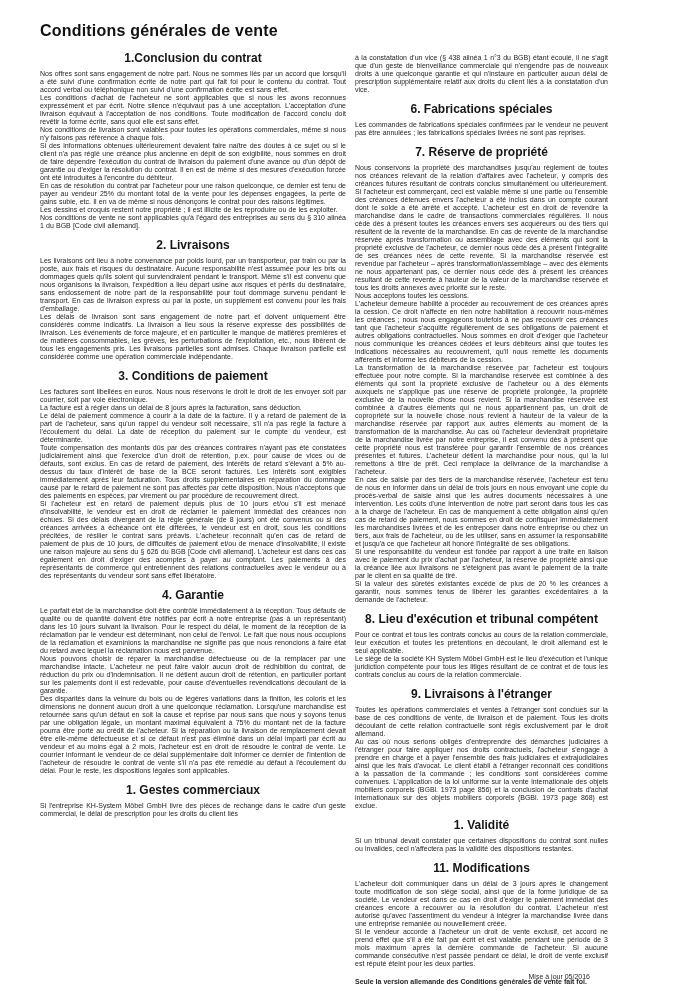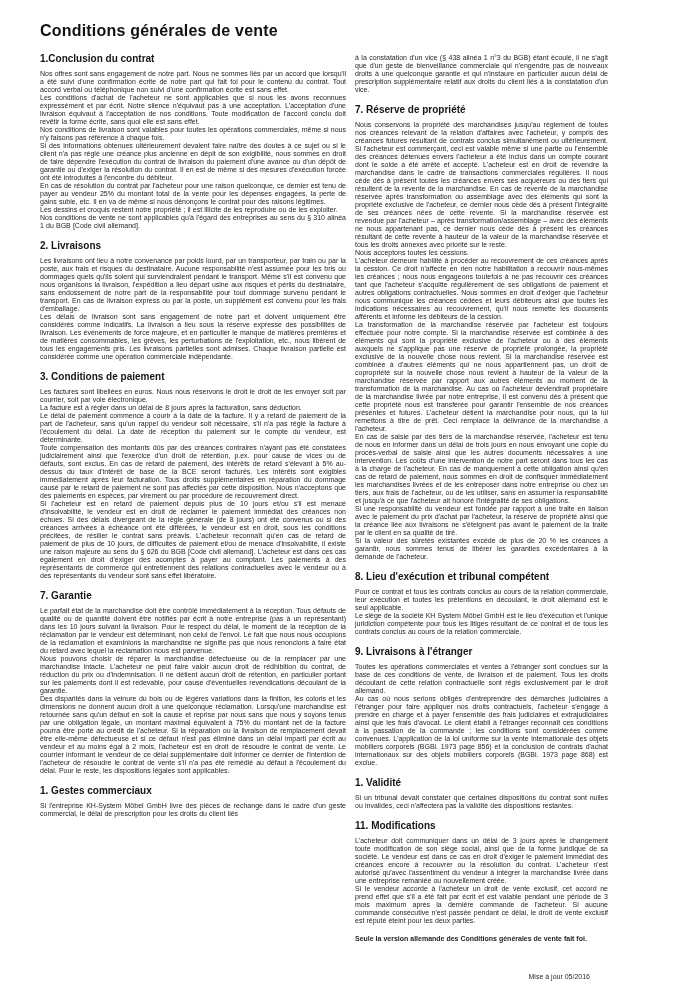--- a/index.html
+++ b/index.html
@@ -20,25 +20,26 @@
     margin: 0 0 14px 0;
     letter-spacing: 0.2px;
     color: #111;
   }
   .cols { display: flex; gap: 9px; align-items: flex-start; }
   .col { min-width: 0; }
   .col.left  { flex: 0 0 306px; }
   .col.right { flex: 1; }
   .section { margin: 0; }
   .sec-heading {
-    font-size: 10px;
+    font-size: 12px;
     line-height: 9px;
     font-weight: bold;
     margin: 11px 0 7px 0;
     color: #161616;
+    text-align: center;
   }
   .col .section:first-child .sec-heading { margin-top: 0; }
   .para {
     margin: 0;
     font-size: 7px;
     line-height: 8px;
     text-align: justify;
     word-spacing: 0.2px;
   }
   .legal-note {
@@ -81,34 +82,38 @@
         </section>
         <section class="section">
           <h2 class="sec-heading">3. Conditions de paiement</h2>
           <p class="para">Les factures sont libellées en euros. Nous nous réservons le droit le droit de les envoyer soit par courrier, soit par voie électronique.</p>
           <p class="para">La facture est à régler dans un délai de 8 jours après la facturation, sans déduction.</p>
           <p class="para">Le délai de paiement commence à courir à la date de la facture. Il y a retard de paiement de la part de l'acheteur, sans qu'un rappel du vendeur soit nécessaire, s'il n'a pas réglé la facture à l'écoulement du délai. La date de réception du paiement sur le compte du vendeur, est déterminante.</p>
           <p class="para">Toute compensation des montants dûs par des créances contraires n'ayant pas été constatées judiciairement ainsi que l'exercice d'un droit de rétention, p.ex. pour cause de vices ou de défauts, sont exclus. En cas de retard de paiement, des intérêts de retard s'élevant à 5% au-dessus du taux d'intérêt de base de la BCE seront facturés. Les intérêts sont exigibles immédiatement après leur facturation. Tous droits supplémentaires en réparation du dommage causé par le retard de paiement ne sont pas affectés par cette disposition. Nous n'acceptons que des paiements en espèces, par virement ou par procédure de recouvrement direct.</p>
           <p class="para">Si l'acheteur est en retard de paiement depuis plus de 10 jours et/ou s'il est menacé d'insolvabilité, le vendeur est en droit de réclamer le paiement immédiat des créances non échues. Si des délais divergeant de la règle générale (de 8 jours) ont été convenus ou si des créances arrivées à échéance ont été différées, le vendeur est en droit, sous les conditions précitées, de résilier le contrat sans préavis. L'acheteur reconnaît qu'en cas de retard de paiement de plus de 10 jours, de difficultés de paiement et/ou de menace d'insolvabilité, il existe une raison majeure au sens du § 626 du BGB [Code civil allemand]. L'acheteur est dans ces cas également en droit d'exiger des acomptes à payer au comptant. Les paiements à des représentants de commerce qui entretiennent des relations contractuelles avec le vendeur ou à des représentants du vendeur sont sans effet libératoire.</p>
         </section>
         <section class="section">
-          <h2 class="sec-heading">7. Garantie</h2>
+          <h2 class="sec-heading">4. Garantie</h2>
           <p class="para">Le parfait état de la marchandise doit être contrôlé immédiatement à la réception. Tous défauts de qualité ou de quantité doivent être notifiés par écrit à notre entreprise (pas à un représentant) dans les 10 jours suivant la livraison. Pour le respect du délai, le moment de la réception de la réclamation par le vendeur est déterminant, non celui de l'envoi. Le fait que nous nous occupions de la réclamation et examinions la marchandise ne signifie pas que nous renoncions à faire état du retard avec lequel la réclamation nous est parvenue.</p>
           <p class="para">Nous pouvons choisir de réparer la marchandise défectueuse ou de la remplacer par une marchandise intacte. L'acheteur ne peut faire valoir aucun droit de rédhibition du contrat, de réduction du prix ou d'indemnisation. Il ne détient aucun droit de rétention, en particulier portant sur les paiements dont il est redevable, pour cause d'éventuelles revendications découlant de la garantie.</p>
           <p class="para">Des disparités dans la veinure du bois ou de légères variations dans la finition, les coloris et les dimensions ne donnent aucun droit à une quelconque réclamation. Lorsqu'une marchandise est retournée sans qu'un défaut en soit la cause et reprise par nous sans que nous y soyons tenus par une obligation légale, un montant maximal équivalent à 75% du montant net de la facture pourra être porté au crédit de l'acheteur. Si la réparation ou la livraison de remplacement devait être elle-même défectueuse et si ce défaut n'est pas éliminé dans un délai imparti par écrit au vendeur et au moins égal à 2 mois, l'acheteur est en droit de résoudre le contrat de vente. Le courrier informant le vendeur de ce délai supplémentaire doit informer ce dernier de l'intention de l'acheteur de résoudre le contrat de vente s'il n'a pas été remédié au défaut à l'écoulement du délai. Pour le reste, les dispositions légales sont applicables.</p>
         </section>
         <section class="section">
           <h2 class="sec-heading">1. Gestes commerciaux</h2>
           <p class="para">Si l'entreprise KH-System Möbel GmbH livre des pièces de rechange dans le cadre d'un geste commercial, le délai de prescription pour les droits du client liés</p>
         </section>
       </div>
     <div class="col right">
       <div>
           <section class="section">
             <p class="para">à la constatation d'un vice (§ 438 alinéa 1 n°3 du BGB) étant écoulé, il ne s'agit que d'un geste de bienveillance commerciale qui n'engendre pas de nouveaux droits à une quelconque garantie et qui n'instaure en particulier aucun délai de prescription supplémentaire relatif aux droits du client liés à la constatation d'un vice.</p>
+          </section>
+          <section class="section">
+            <h2 class="sec-heading">6. Fabrications spéciales</h2>
+            <p class="para">Les commandes de fabrications spéciales confirmées par le vendeur ne peuvent pas être annulées ; les fabrications spéciales livrées ne sont pas reprises.</p>
           </section>
           <section class="section">
             <h2 class="sec-heading">7. Réserve de propriété</h2>
             <p class="para">Nous conservons la propriété des marchandises jusqu'au règlement de toutes nos créances relevant de la relation d'affaires avec l'acheteur, y compris des créances futures résultant de contrats conclus simultanément ou ultérieurement. Si l'acheteur est commerçant, ceci est valable même si une partie ou l'ensemble des créances détenues envers l'acheteur a été inclus dans un compte courant dont le solde a été arrêté et accepté. L'acheteur est en droit de revendre la marchandise dans le cadre de transactions commerciales régulières. Il nous cède dès à présent toutes les créances envers ses acquéreurs ou des tiers qui résultent de la revente de la marchandise. En cas de revente de la marchandise réservée après transformation ou assemblage avec des éléments qui sont la propriété exclusive de l'acheteur, ce dernier nous cède dès à présent l'intégralité de ses créances nées de cette revente. Si la marchandise réservée est revendue par l'acheteur – après transformation/assemblage – avec des éléments ne nous appartenant pas, ce dernier nous cède dès à présent les créances résultant de cette revente à hauteur de la valeur de la marchandise réservée et tous les droits annexes avec priorité sur le reste.</p>
             <p class="para">Nous acceptons toutes les cessions.</p>
             <p class="para">L'acheteur demeure habilité à procéder au recouvrement de ces créances après la cession. Ce droit n'affecte en rien notre habilitation à recouvrir nous-mêmes les créances ; nous nous engageons toutefois à ne pas recouvrir ces créances tant que l'acheteur s'acquitte régulièrement de ses obligations de paiement et autres obligations contractuelles. Nous sommes en droit d'exiger que l'acheteur nous communique les créances cédées et leurs débiteurs ainsi que toutes les indications nécessaires au recouvrement, qu'il nous remette les documents afférents et informe les débiteurs de la cession.</p>
             <p class="para">La transformation de la marchandise réservée par l'acheteur est toujours effectuée pour notre compte. Si la marchandise réservée est combinée à des éléments qui sont la propriété exclusive de l'acheteur ou à des éléments auxquels ne s'applique pas une réserve de propriété prolongée, la propriété exclusive de la nouvelle chose nous revient. Si la marchandise réservée est combinée à d'autres éléments qui ne nous appartiennent pas, un droit de copropriété sur la nouvelle chose nous revient à hauteur de la valeur de la marchandise réservée par rapport aux autres éléments au moment de la transformation de la marchandise. Au cas où l'acheteur deviendrait propriétaire de la marchandise livrée par notre entreprise, il est convenu dès à présent que cette propriété nous est transférée pour garantir l'ensemble de nos créances présentes et futures. L'acheteur détient la marchandise pour nous, qui la lui remettons à titre de prêt. Ceci remplace la délivrance de la marchandise à l'acheteur.</p>
             <p class="para">En cas de saisie par des tiers de la marchandise réservée, l'acheteur est tenu de nous en informer dans un délai de trois jours en nous envoyant une copie du procès-verbal de saisie ainsi que les autres documents nécessaires à une intervention. Les coûts d'une intervention de notre part seront dans tous les cas à la charge de l'acheteur. En cas de manquement à cette obligation ainsi qu'en cas de retard de paiement, nous sommes en droit de confisquer immédiatement les marchandises livrées et de les entreposer dans notre entreprise ou chez un tiers, aux frais de l'acheteur, ou de les utiliser, sans en assumer la responsabilité et jusqu'à ce que l'acheteur ait honoré l'intégralité de ses obligations.</p>
             <p class="para">Si une responsabilité du vendeur est fondée par rapport à une traite en liaison avec le paiement du prix d'achat par l'acheteur, la réserve de propriété ainsi que la créance liée aux livraisons ne s'éteignent pas avant le paiement de la traite par le client en sa qualité de tiré.</p>
             <p class="para">Si la valeur des sûretés existantes excède de plus de 20 % les créances à garantir, nous sommes tenus de libérer les garanties excédentaires à la demande de l'acheteur.</p>

